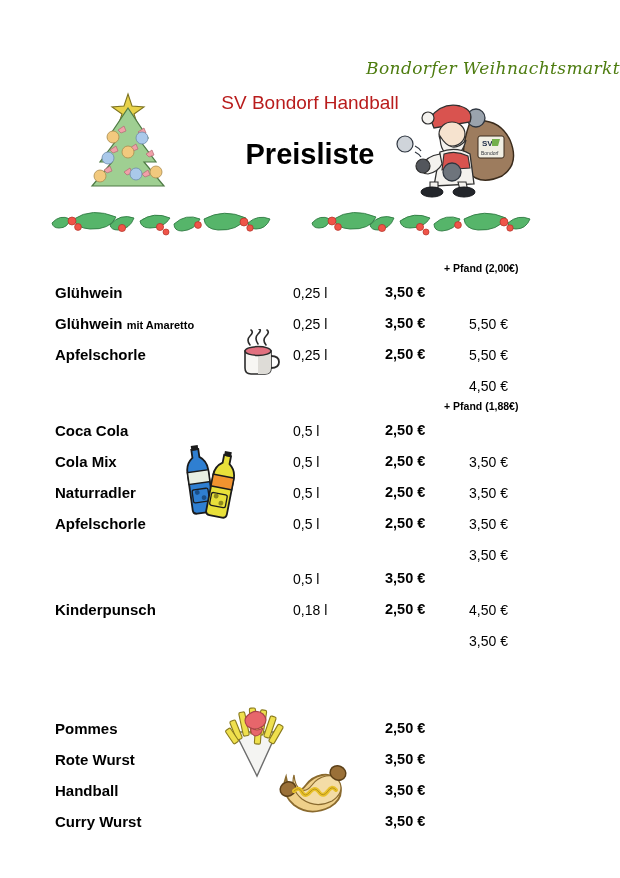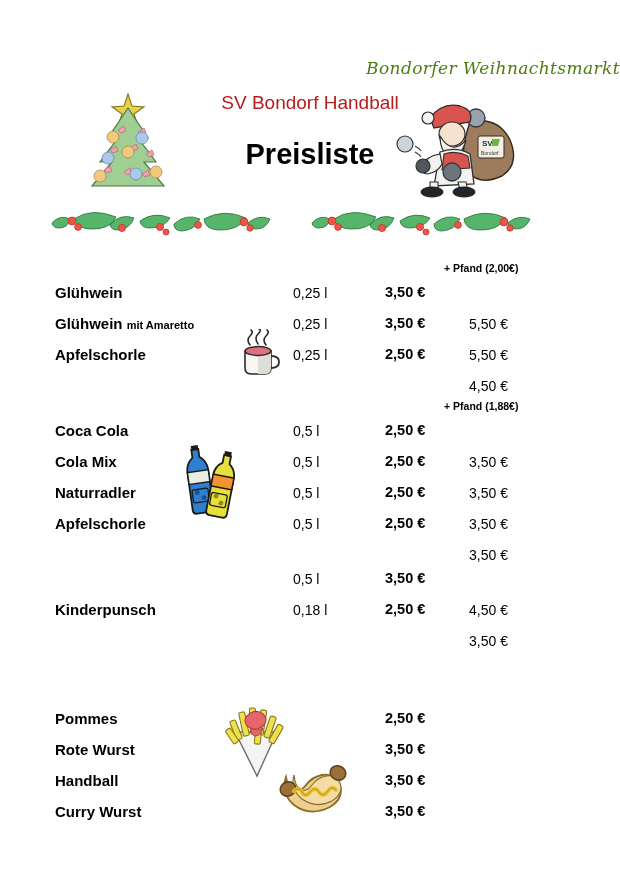--- a/index.html
+++ b/index.html
@@ -345,21 +345,21 @@
       <div class="row">
         <span class="name">Kinderpunsch</span>
         <span class="vol">0,18 l</span>
         <span class="price">2,50 €</span>
         <span class="total">3,50 €</span>
       </div>
     </div>
   </div>
 
   <div class="section" style="height:150px;">
-    <div style="position:absolute;top:68px;left:0;right:0;">
+    <div style="position:absolute;top:78px;left:0;right:0;">
       <div class="row">
         <span class="name">Pommes</span>
         <span class="price">2,50 €</span>
       </div>
       <div class="row">
         <span class="name">Rote Wurst</span>
         <span class="price">3,50 €</span>
       </div>
       <div class="row">
         <span class="name">Handball</span>

